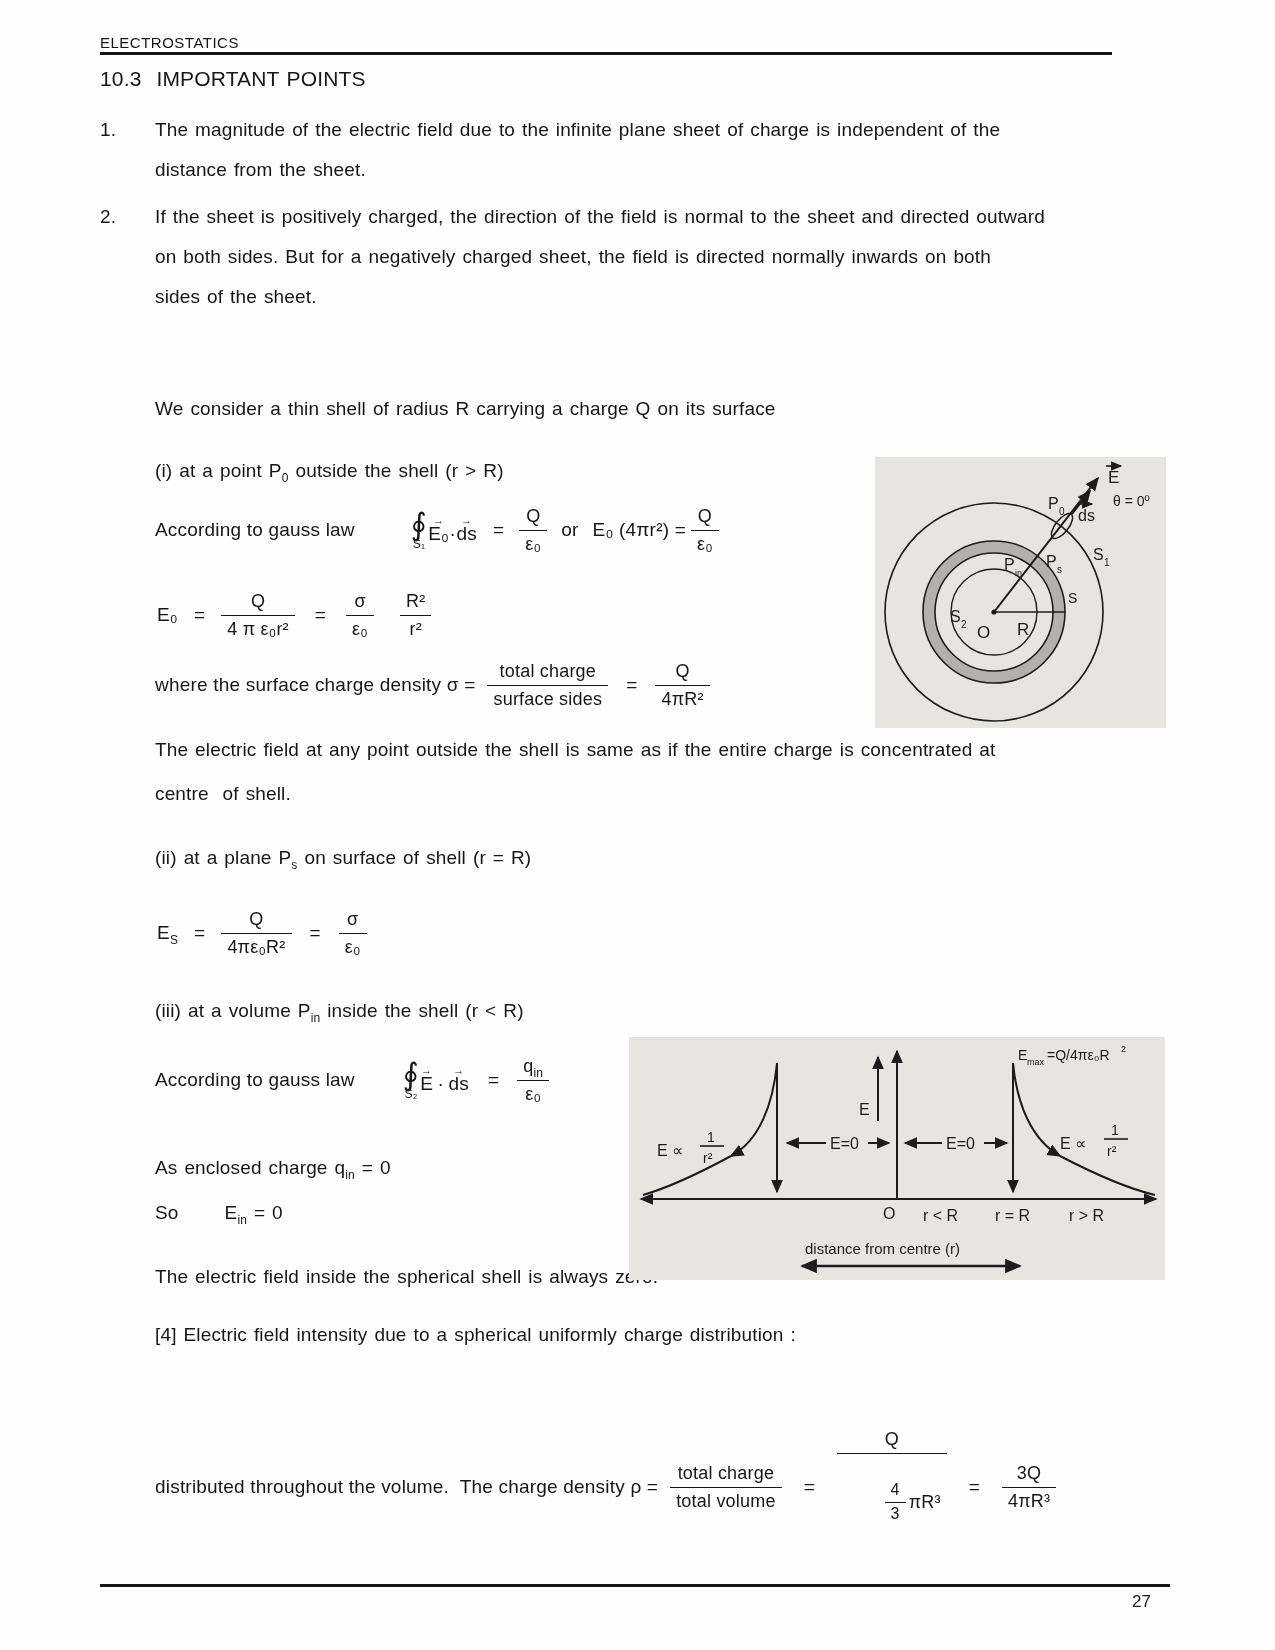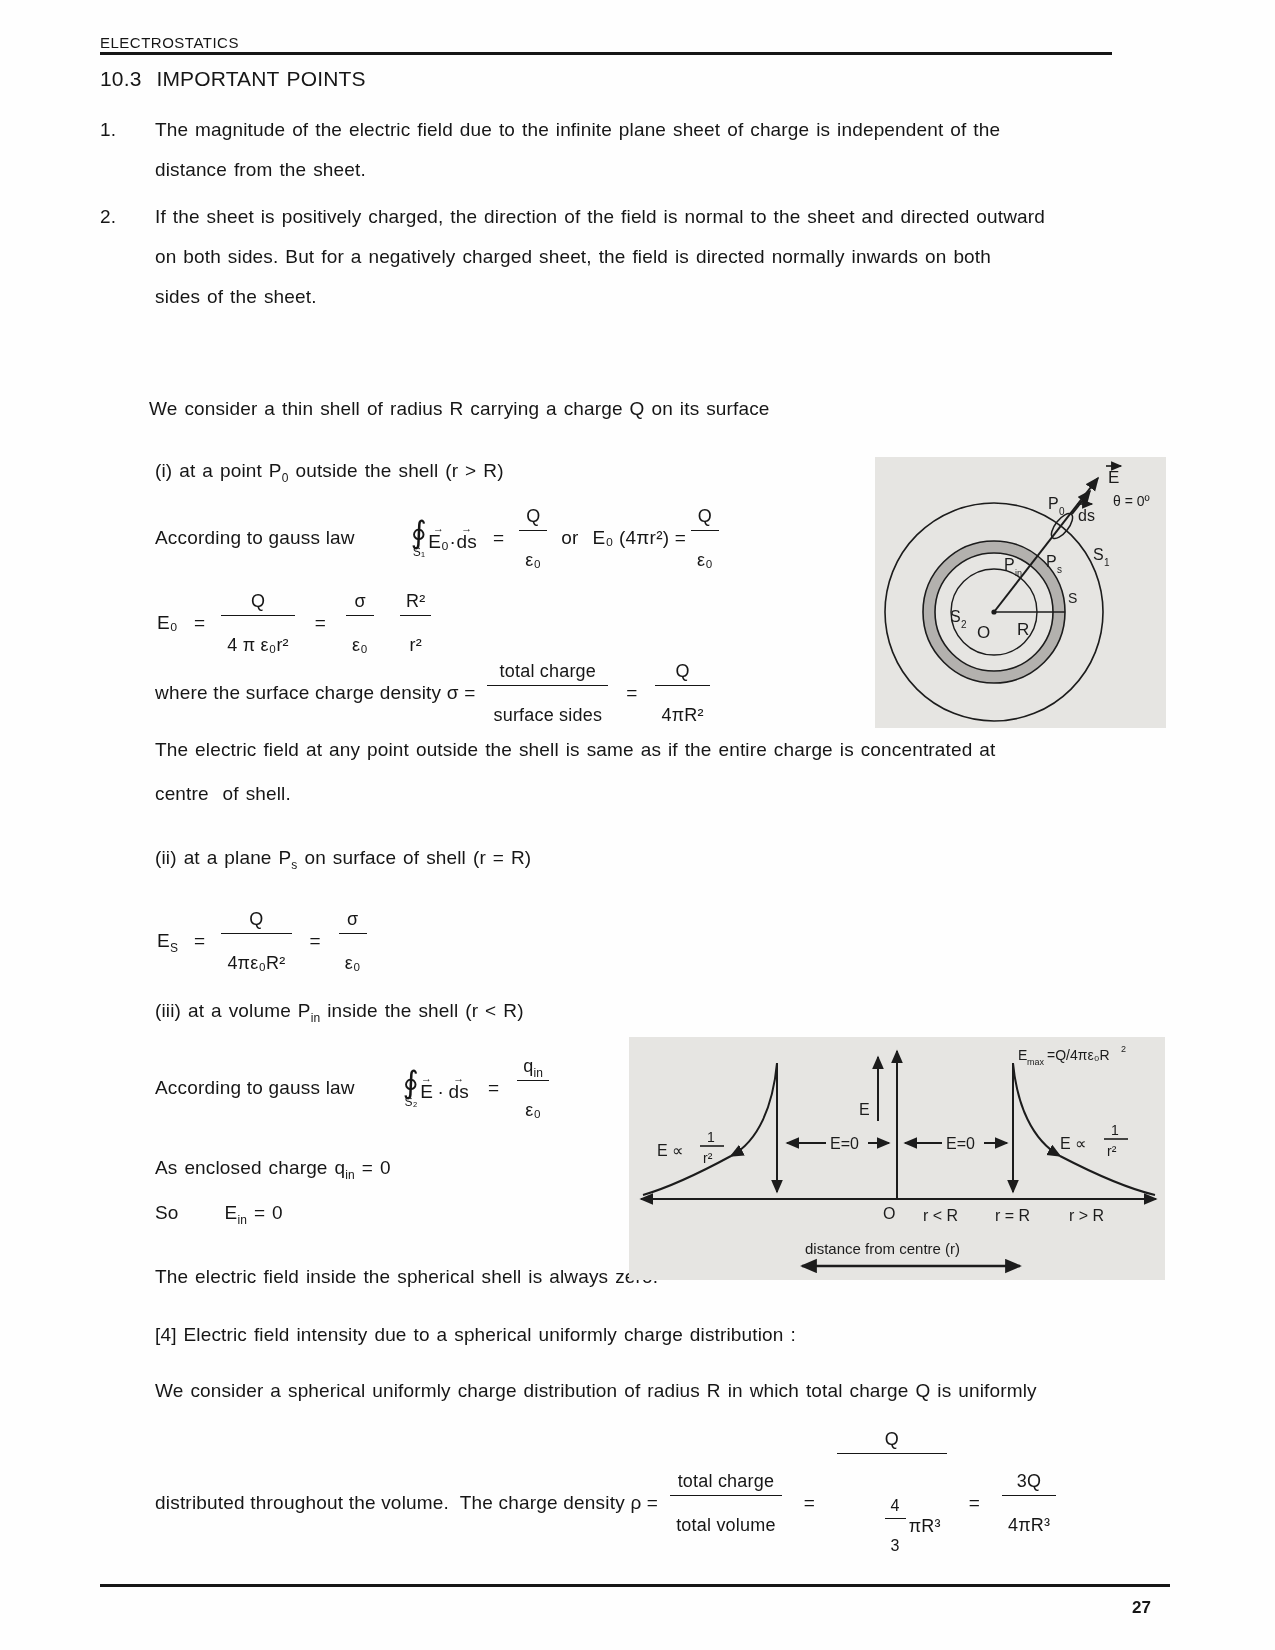--- a/index.html
+++ b/index.html
@@ -4,54 +4,54 @@
 <style>
   html,body{margin:0;padding:0;background:#888;}
   .page{position:relative;width:1275px;height:1650px;background:#fefefe;
         font-family:"Liberation Sans","DejaVu Sans",sans-serif;color:#161616;overflow:hidden;}
   .ln{position:absolute;font-size:19px;line-height:26px;white-space:pre;letter-spacing:.15px;word-spacing:1.5px;}
   .b{font-weight:normal;}
   .rule{position:absolute;height:3px;background:#161616;}
   .eq{position:absolute;display:flex;align-items:center;font-size:19px;white-space:pre;letter-spacing:.2px;}
   .frac{display:inline-flex;flex-direction:column;text-align:center;font-size:18px;line-height:22px;}
   .frac .num{padding:0 6px 3px;}
-  .frac .den{border-top:1.8px solid #161616;padding:18px 6px 0;}
+  .frac .den{border-top:1.8px solid #161616;padding:2px 6px 0;}
   .frac.sm{font-size:16px;line-height:18px;}
   .drow{display:inline-flex;align-items:center;gap:3px;}
   .bigop{display:inline-flex;flex-direction:column;align-items:center;line-height:1;}
   .bigop .op{font-size:31px;line-height:30px;}
   .bigop .ssub{font-size:12px;margin-top:-2px;}
   .vec{display:inline-flex;flex-direction:column;align-items:center;line-height:1;margin:0 1px;}
   .vec .va{font-size:11px;line-height:8px;}
   .vec .vb{font-size:19px;line-height:20px;}
   sub{font-size:12px;line-height:0;}
   .figbox{position:absolute;background:#e6e5e2;}
   svg text{font-family:"Liberation Sans","DejaVu Sans",sans-serif;fill:#1c1c1c;}
-  .pagenum{position:absolute;font-size:17px;font-weight:bold;margin-top:6px;}
+  .pagenum{position:absolute;font-size:17px;font-weight:normal;}
 </style>
 </head>
 <body>
 
 <div class="page">
 
   <div class="ln b" style="left:100px;top:30px;font-size:15px;letter-spacing:.5px">ELECTROSTATICS</div>
   <div class="rule" style="left:100px;top:52px;width:1012px"></div>
 
   <div class="ln b" style="left:100px;top:66px;font-size:21px">10.3  IMPORTANT POINTS</div>
 
   <div class="ln b" style="left:100px;top:117px">1.</div>
   <div class="ln" style="left:155px;top:117px">The magnitude of the electric field due to the infinite plane sheet of charge is independent of the</div>
   <div class="ln" style="left:155px;top:157px">distance from the sheet.</div>
 
   <div class="ln b" style="left:100px;top:204px">2.</div>
   <div class="ln" style="left:155px;top:244px">on both sides. But for a negatively charged sheet, the field is directed normally inwards on both</div>
   <div class="ln" style="left:155px;top:204px">If the sheet is positively charged, the direction of the field is normal to the sheet and directed outward</div>
   <div class="ln" style="left:155px;top:284px">sides of the sheet.</div>
 
-  <div class="ln" style="left:149px;top:396px">We consider a thin shell of radius R carrying a charge Q on its surface</div>
+  <div class="ln" style="left:155px;top:396px">We consider a thin shell of radius R carrying a charge Q on its surface</div>
 
   <div class="ln b" style="left:155px;top:458px"><span>(i) at a point P</span><sub>0</sub><span> outside the shell (r &gt; R)</span></div>
 
   <div class="eq" style="left:155px;top:505px">
     <span>According to gauss law</span>
     <span class="bigop" style="margin-left:56px">
       <span class="op">∮</span>
       <span class="ssub">S₁</span>
     </span>
     <span class="vec">
@@ -150,21 +150,20 @@
     </span>
   </div>
 
   <div class="ln" style="left:155px;top:1155px"><span>As enclosed charge q</span><sub>in</sub><span> = 0</span></div>
 
   <div class="ln" style="left:155px;top:1200px"><span>So</span><span style="margin-left:46px"><span>E</span><sub>in</sub><span> = 0</span></span></div>
 
   <div class="ln" style="left:155px;top:1264px">The electric field inside the spherical shell is always zero.</div>
 
   <div class="ln b" style="left:155px;top:1322px">[4] Electric field intensity due to a spherical uniformly charge distribution :</div>
-  <div class="ln" style="left:155px;top:1378px">We consider a spherical uniformly charge distribution of radius R in which total charge Q is uniformly</div>
 
   <div class="eq" style="left:155px;top:1428px">
     <span>distributed throughout the volume.  The charge density ρ =</span>
     <span class="frac" style="margin-left:12px">
       <span class="num">total charge</span>
       <span class="den">total volume</span>
     </span>
     <span style="margin:0 22px">=</span>
     <span class="frac">
       <span class="num">Q</span>

